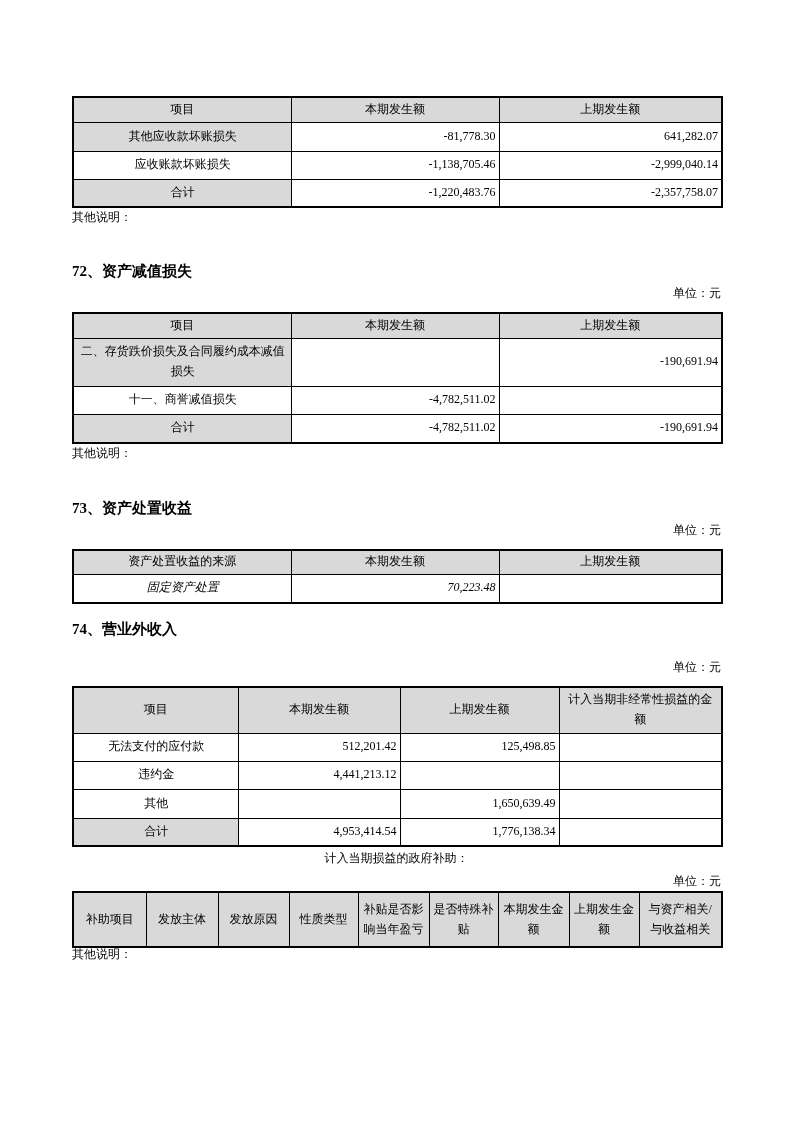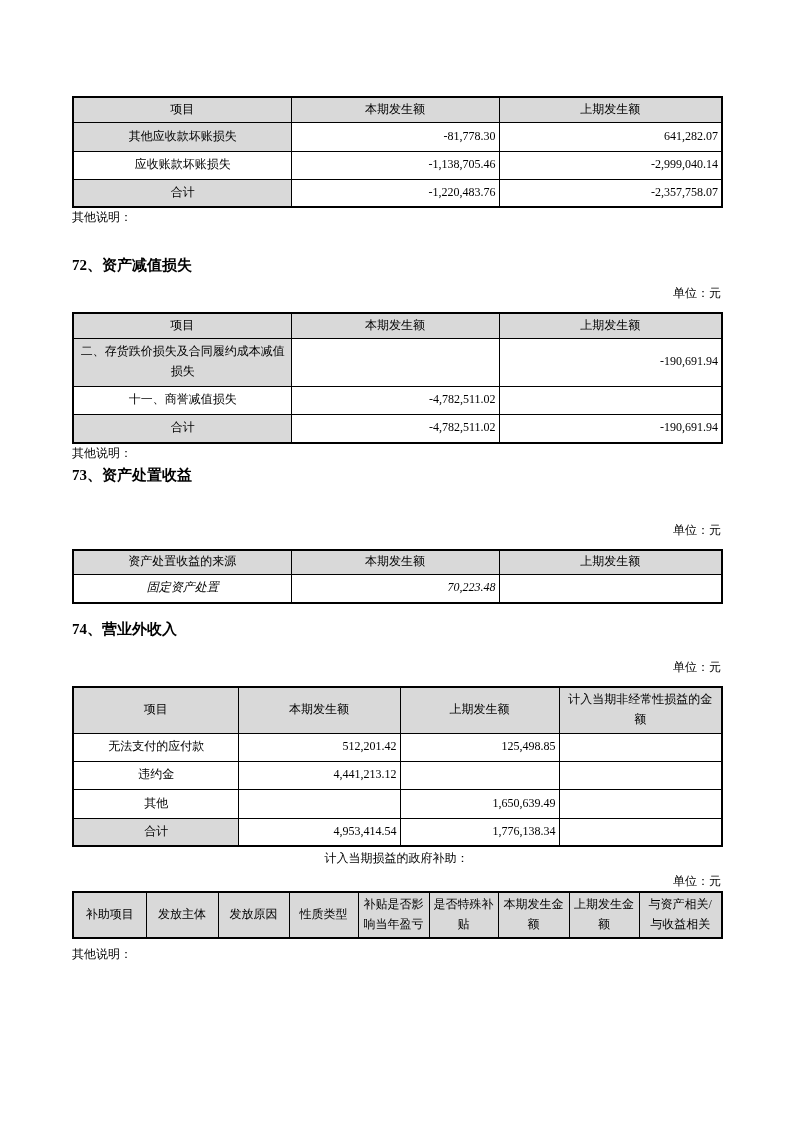--- a/index.html
+++ b/index.html
@@ -88,21 +88,21 @@
         <td class="lbl shade">合计</td>
         <td class="num">-1,220,483.76</td>
         <td class="num">-2,357,758.07</td>
       </tr>
     </tbody>
       </table>
   </div>
 
   <div class="abs plain-text" style="top:210px;">其他说明：</div>
 
-  <div class="abs sec-heading" style="top:256px;">72、资产减值损失</div>
+  <div class="abs sec-heading" style="top:262px;">72、资产减值损失</div>
   <div class="abs unit-label" style="top:286px;">单位：元</div>
 
   <div class="abs" style="top:312px;">
     <table class="doc-table">
       <colgroup>
           <col style="width:218px">
           <col style="width:208px">
           <col style="width:223px">
         </colgroup>
       <tbody>
@@ -125,21 +125,21 @@
         <td class="lbl shade">合计</td>
         <td class="num">-4,782,511.02</td>
         <td class="num">-190,691.94</td>
       </tr>
     </tbody>
       </table>
   </div>
 
   <div class="abs plain-text" style="top:446px;">其他说明：</div>
 
-  <div class="abs sec-heading" style="top:466px;">73、资产处置收益</div>
+  <div class="abs sec-heading" style="top:499px;">73、资产处置收益</div>
   <div class="abs unit-label" style="top:523px;">单位：元</div>
 
   <div class="abs" style="top:549px;">
     <table class="doc-table">
       <colgroup>
           <col style="width:218px">
           <col style="width:208px">
           <col style="width:223px">
         </colgroup>
       <tbody>
@@ -213,21 +213,21 @@
           <col style="width:72px">
           <col style="width:71px">
         <col style="width:69px">
           <col style="width:71px">
           <col style="width:69px">
         <col style="width:71px">
           <col style="width:70px">
           <col style="width:83px">
       </colgroup>
       <tbody>
-          <tr class="hdr" style="height:46px;padding-left:12px;">
+          <tr class="hdr" style="height:55px;padding-left:12px;">
         <td>补助项目</td>
         <td>发放主体</td>
         <td>发放原因</td>
         <td>性质类型</td>
         <td>补贴是否影响当年盈亏</td>
         <td>是否特殊补贴</td>
         <td>本期发生金额</td>
         <td>上期发生金额</td>
         <td>与资产相关/与收益相关</td>
       </tr>

